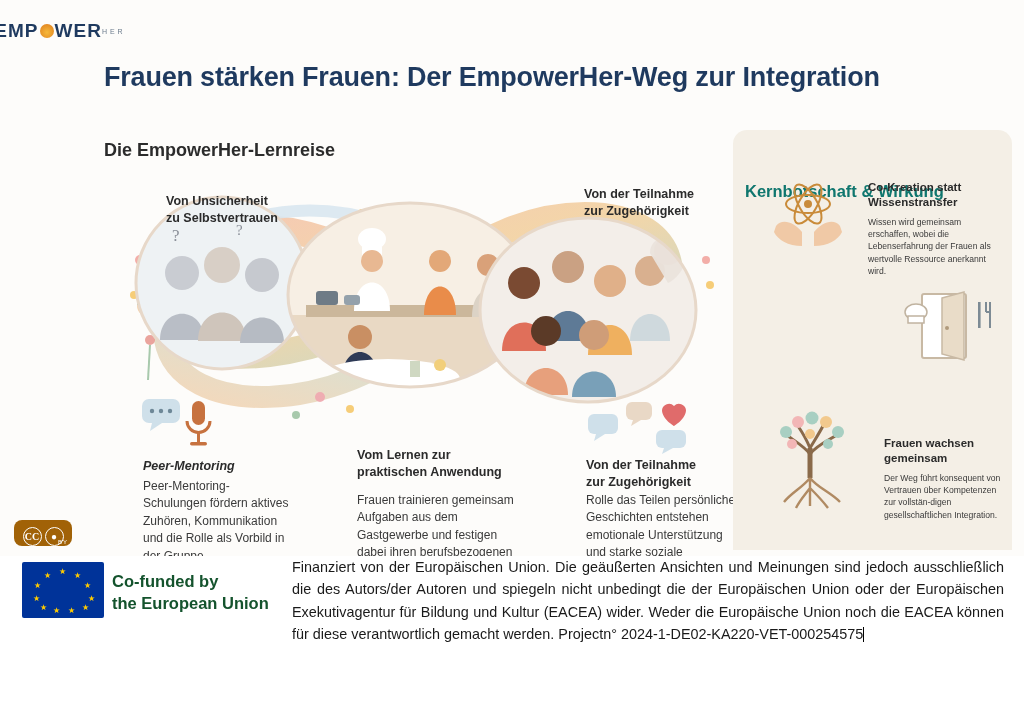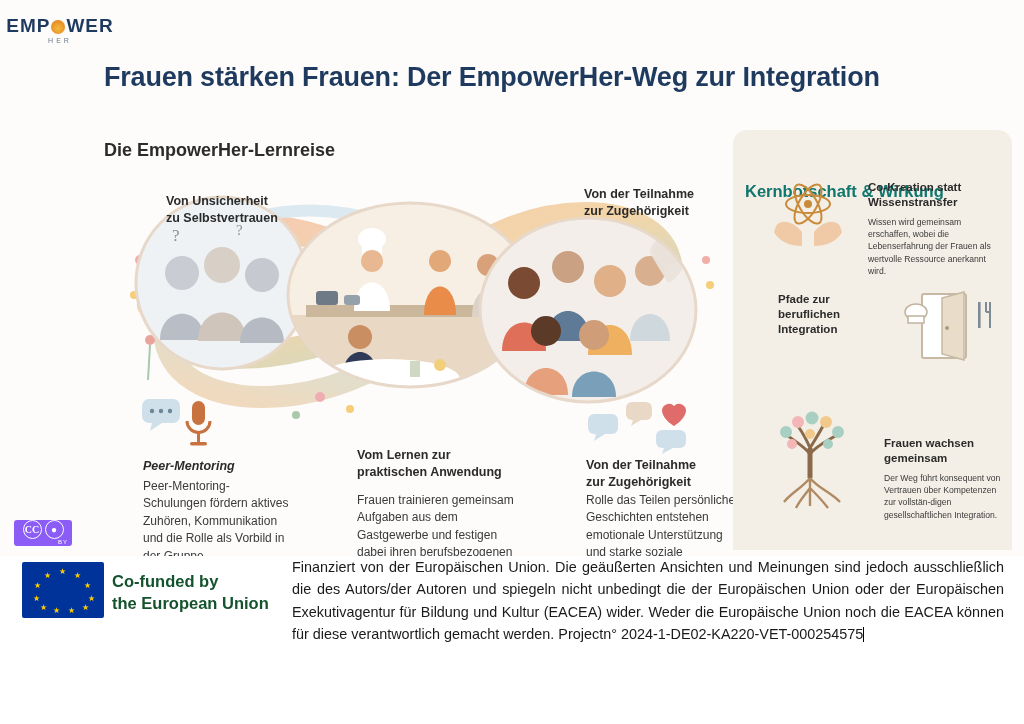--- a/index.html
+++ b/index.html
@@ -24,21 +24,21 @@
     background: #fdfcfa;
     overflow: hidden;
   }
 
   
   .logo {
     position: absolute;
     left: 8px; top: 8px;
     width: 104px; height: 44px;
     display: flex;
-    flex-direction: column;
+    flex-direction: row;
     align-items: center;
     justify-content: center;
   }
   .logo-word {
     font-size: 19px;
     font-weight: bold;
     letter-spacing: 1px;
     color: #1f3a5f;
     display: flex;
     align-items: center;
@@ -140,24 +140,24 @@
     font-size: 8.6px;
     color: #3a3a3a;
     line-height: 1.42;
   }
 
   
   .cc {
     position: absolute;
     left: 14px; top: 520px;
     width: 58px; height: 26px;
-    background: #8b5cf6;
-    border-radius: 3px;
+    background: #a16207;
+    border-radius: 8px;
     display: flex;
-    align-items: flex-start;
+    align-items: flex-end;
     justify-content: center;
     gap: 3px;
   }
   .cc-circle {
     width: 17px; height: 17px;
     border-radius: 50%;
     border: 1.6px solid #fff;
     color: #fff;
     font-size: 10px;
     font-weight: bold;
@@ -417,23 +417,20 @@
       <circle cx="47" cy="40" r="2" fill="#b09a7c"></circle>
 
       <ellipse cx="16" cy="24" rx="11" ry="8" fill="#ffffff" stroke="#c0b3a0" stroke-width="1.5"></ellipse>
       <rect x="8" y="28" width="16" height="7" fill="#ffffff" stroke="#c0b3a0" stroke-width="1.5"></rect>
 
       <rect x="78" y="14" width="2.6" height="26" fill="#7d8b95"></rect>
       <path d="M86 14 v10 M90 14 v10" stroke="#7d8b95" stroke-width="2"></path>
       <path d="M86 24 h4 v16" stroke="#7d8b95" stroke-width="2" fill="none"></path>
     </svg>
   </div>
-  <div class="pitem-title" style="left:778px; top:292px; width:120px; white-space:pre-line;">Pfade zur
-beruflichen
-Integration</div>
 
   <div style="position:absolute;left:762px;top:408px;width:104px;height:110px">
     <svg width="104" height="110" viewBox="0 0 104 110">
       <path d="M48 70 L48 40" stroke="#8a6a4a" stroke-width="5" fill="none"></path>
       <path d="M48 46 C40 36 30 32 24 26 M48 46 C56 36 68 32 76 26 M48 40 C44 30 40 24 36 18 M48 40 C54 30 58 24 62 16" stroke="#8a6a4a" stroke-width="3" fill="none"></path>
       <g>
         <circle cx="24" cy="24" r="6" fill="#a8cfc2"></circle>
         <circle cx="36" cy="14" r="6" fill="#f2b6b6"></circle>
         <circle cx="50" cy="10" r="6.5" fill="#a8cfc2"></circle>
         <circle cx="64" cy="14" r="6" fill="#f2c98d"></circle>

